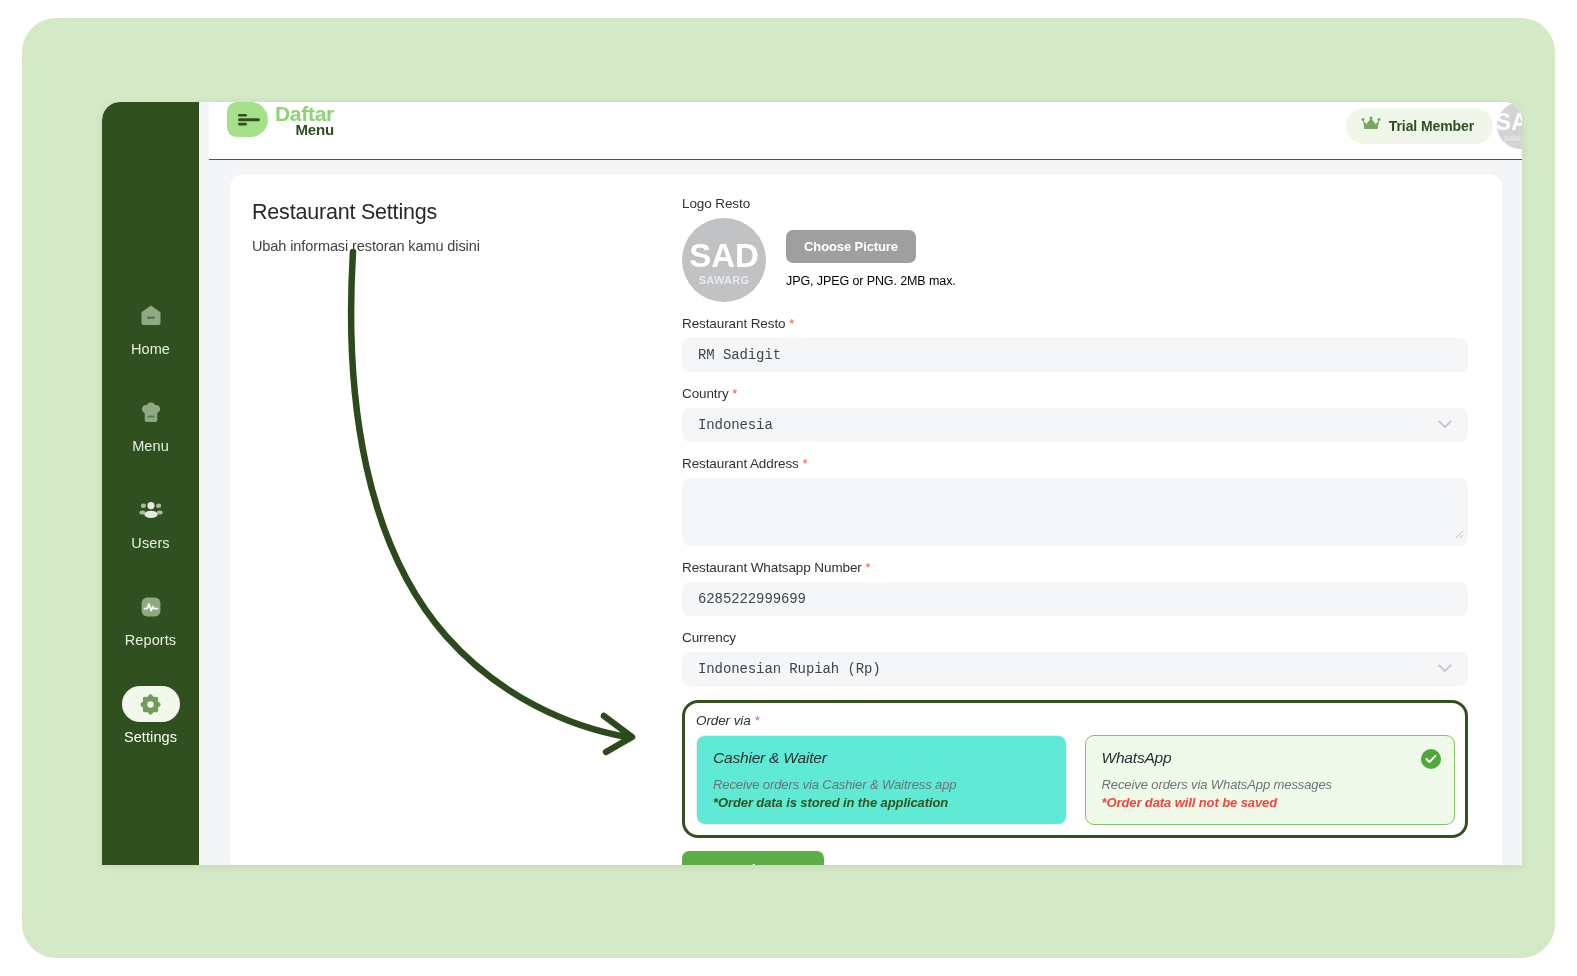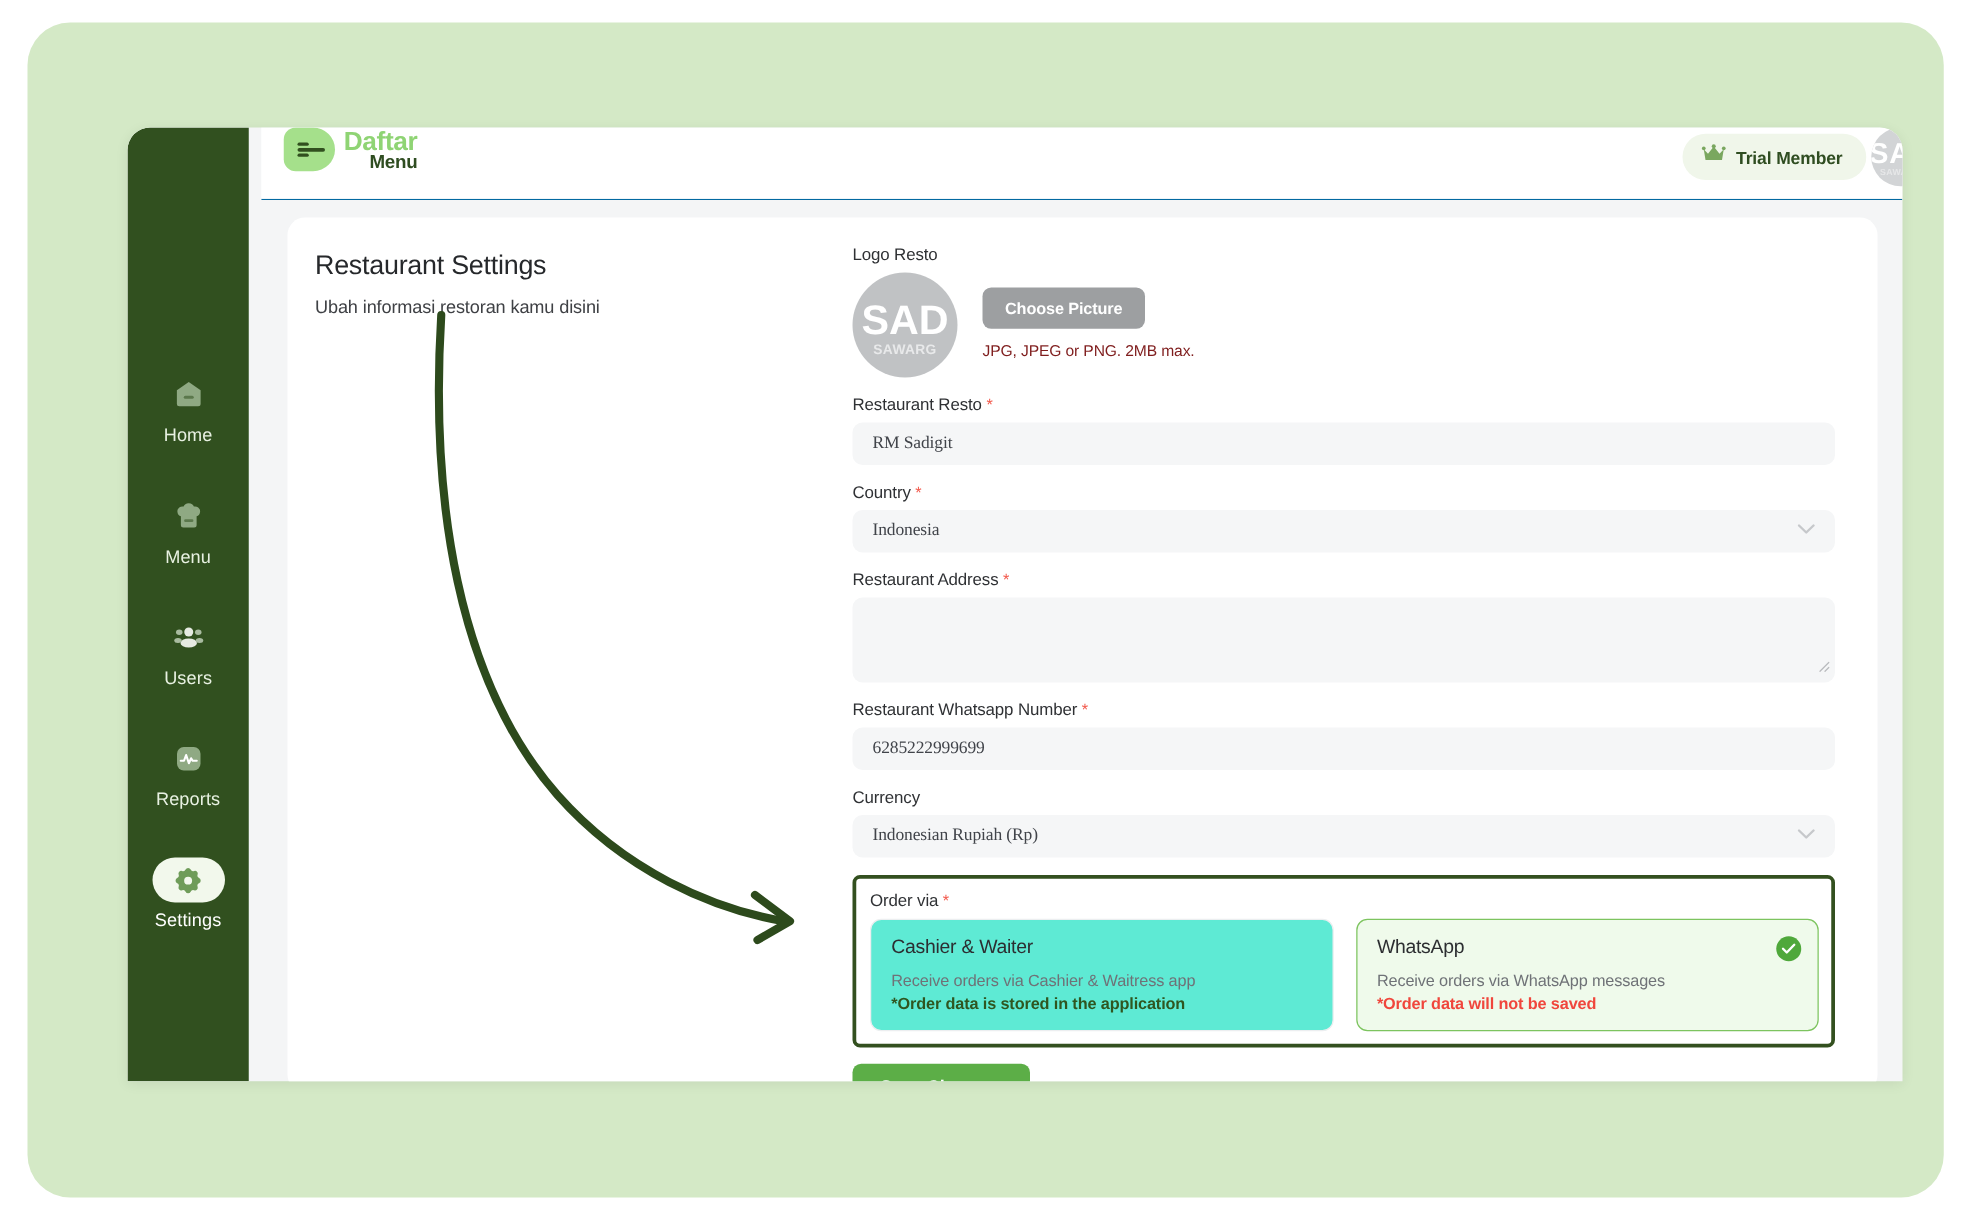--- a/index.html
+++ b/index.html
@@ -154,21 +154,21 @@
   }
   .f-label {
     font-size: 13.5px; color: #2f3134;
     margin-bottom: 7px; letter-spacing: -.1px;
   }
   .req { color:#f2574a; font-size: 13px; }
   .field {
     width: 100%;
     background: #f5f6f7;
     border: none; border-radius: 8px;
-    font-family: Liberation Serif, serif;
+    font-family: Liberation Mono, monospace;
     font-size: 14px; color: #41444a;
     padding: 0 16px;
     height: 34px;
     letter-spacing: -.1px;
     display: flex; align-items: center;
   }
   .field.select { position: relative; justify-content: flex-start; }
   .chev {
     position: absolute; right: 16px; top: 50%;
     transform: translateY(-50%);
@@ -202,31 +202,32 @@
   #logo-actions { margin-left: 20px; padding-top: 12px; }
   #choose-picture {
     background: #9d9fa1; color: #ffffff;
     border: none; border-radius: 7px;
     font-family: "Liberation Sans", sans-serif;
     font-size: 13px; font-weight: 700;
     padding: 9px 18px; cursor: pointer;
     letter-spacing: -.1px;
   }
   #logo-hint {
-    margin-top: 11px; font-size: 12.5px; color: #7f1d1d;
+    margin-top: 11px; font-size: 12.5px; color: #000000;
     letter-spacing: -.1px;
   }
 
   
   #order-via-wrap {
     position: relative;
     border: 3.5px solid #33501f;
-    border-radius: 6px;
+    border-radius: 16px;
     padding: 10px 10px 10px 11px;
     margin-top: 3px;
+    font-style: italic;
   }
   #order-cards { display:flex; gap: 18px; margin-top: 7px; }
   .order-card {
     flex: 1; border-radius: 9px;
     padding: 13px 16px 14px 16px;
     position: relative;
     cursor: pointer;
   }
   .order-card.plain { background:#5eead4; border:1px solid #eceef0; }
   .order-card.selected { background:#effaeb; border:1.5px solid #7dc45f; }

